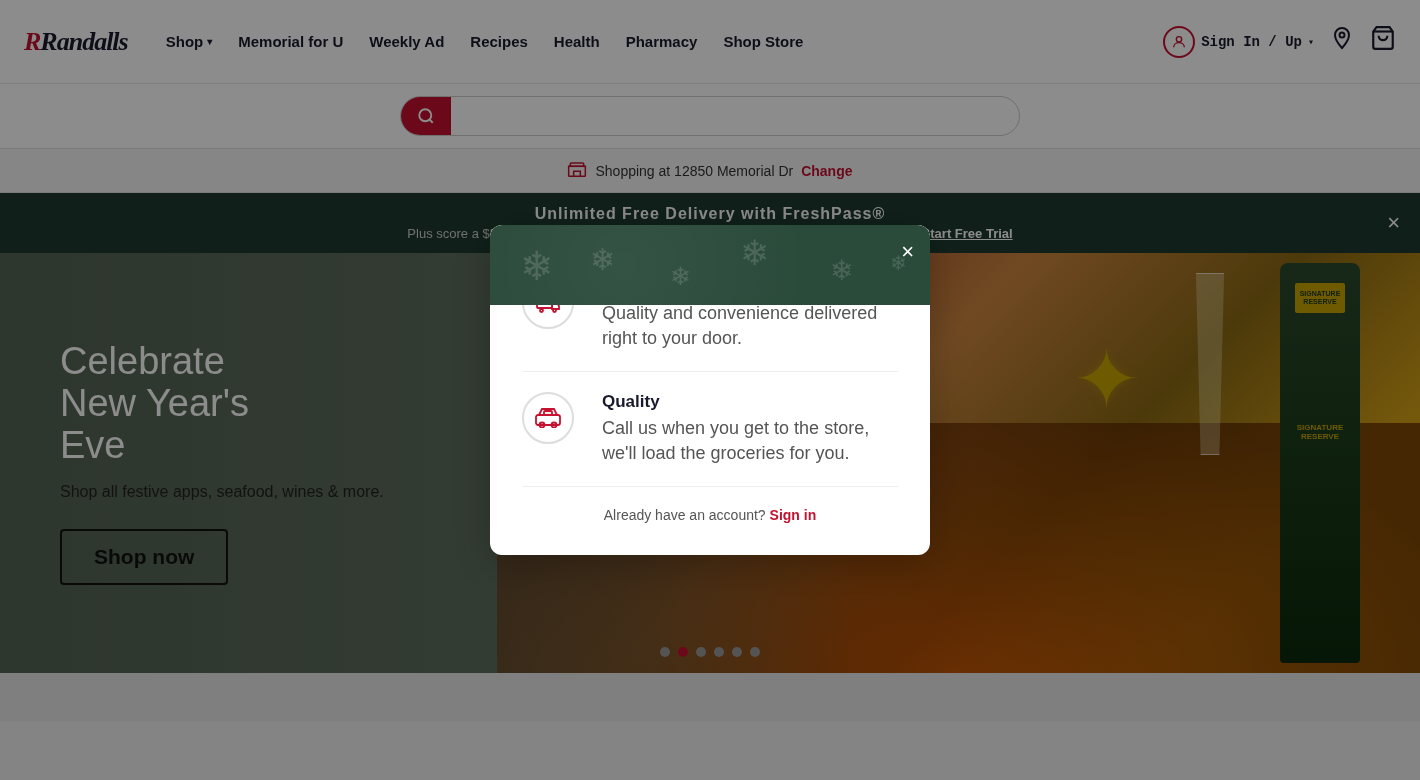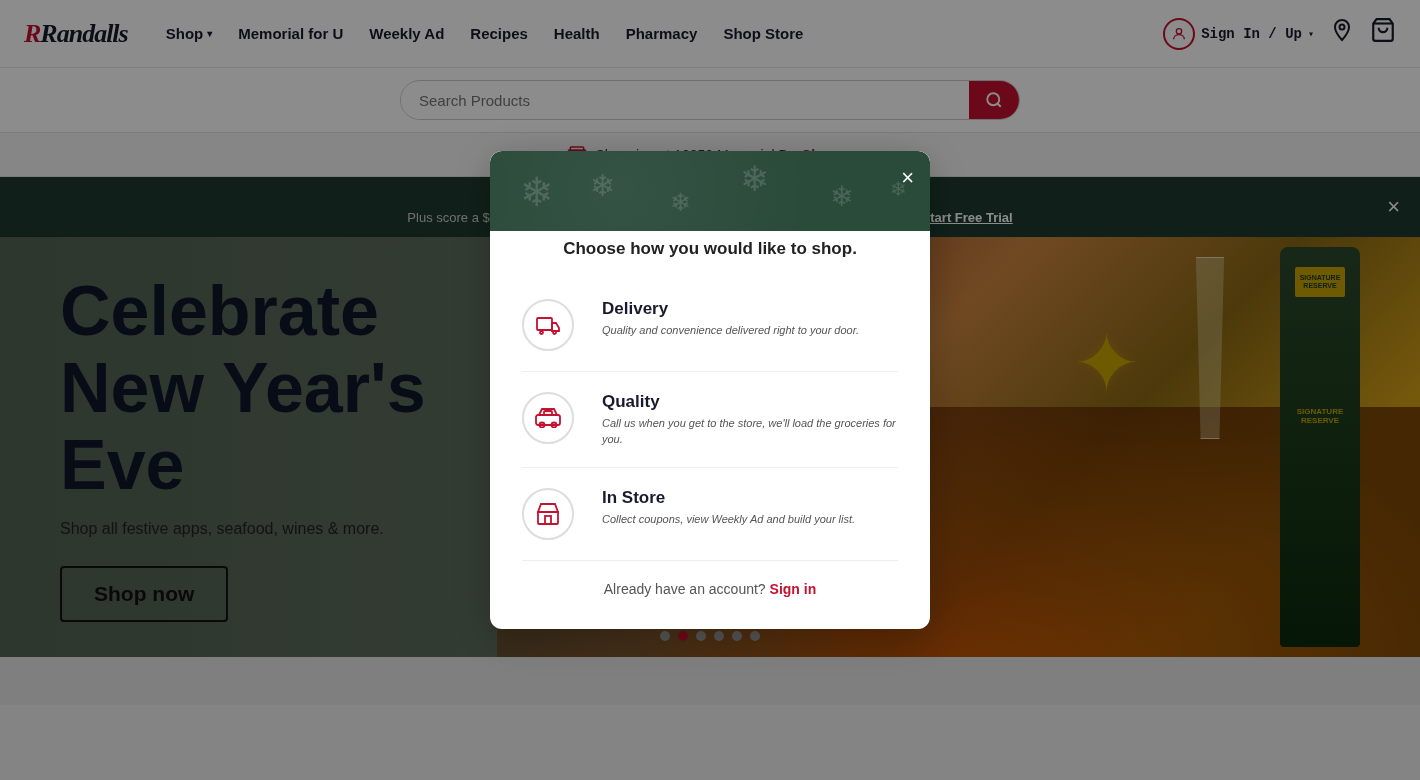--- a/index.html
+++ b/index.html
@@ -4,21 +4,21 @@
   <style>
     * { margin: 0; padding: 0; box-sizing: border-box; }
     body { font-family: Arial, sans-serif; width: 1420px; min-height: 780px; overflow: hidden; background: #f0f0f0; }
 
     
     .header {
       background: #fff;
       display: flex;
       align-items: center;
       padding: 0 24px;
-      height: 68px;
+      height: 84px;
       border-bottom: 1px solid #e5e5e5;
       position: relative;
       z-index: 10;
     }
     .logo {
       display: flex;
       align-items: center;
       margin-right: 28px;
     }
     .logo-text {
@@ -283,24 +283,24 @@
     }
 
     .hero-content {
       position: relative;
       z-index: 5;
       padding: 40px 60px;
       color: #fff;
       max-width: 520px;
     }
     .hero-title {
-      font-size: 70px;
-      font-weight: 700;
+      font-size: 38px;
+      font-weight: 400;
       line-height: 1.1;
-      color: #0f172a;
+      color: #ffffff;
       margin-bottom: 16px;
     }
     .hero-subtitle {
       font-size: 16px;
       color: #222;
       margin-bottom: 28px;
     }
     .shop-now-btn {
       display: inline-block;
       padding: 14px 32px;
@@ -412,24 +412,23 @@
       font-size: 22px;
       color: #c41230;
     }
     .option-title {
       font-size: 17px;
       font-weight: 700;
       color: #1a1a2e;
       margin-bottom: 4px;
     }
     .option-desc {
-      font-size: 11px;
+      font-size: 18px;
       color: #555;
       line-height: 1.4;
-      font-style: italic;
     }
     .modal-footer {
       text-align: center;
       margin-top: 20px;
       font-size: 14px;
       color: #555;
     }
     .modal-footer-link {
       color: #c41230;
       font-weight: 600;
@@ -502,21 +501,20 @@
           <path d="M6 2L3 6v14a2 2 0 002 2h14a2 2 0 002-2V6l-3-4z"></path>
           <line x1="3" y1="6" x2="21" y2="6"></line>
           <path d="M16 10a4 4 0 01-8 0"></path>
         </svg>
     </div>
   </div>
 </header>
 
 <div class="search-bar-wrapper">
   <div class="search-bar">
-    <input class="search-input" type="text" placeholder="Search Products" style="">
     <button class="search-btn">
       <svg width="18" height="18" viewBox="0 0 24 24" fill="none" stroke="#fff" stroke-width="2.5">
           <circle cx="11" cy="11" r="8"></circle>
           <line x1="21" y1="21" x2="16.65" y2="16.65"></line>
         </svg>
     </button>
   </div>
 </div>
 
 <div class="location-bar">
@@ -586,21 +584,20 @@
       <svg width="440" height="80" viewBox="0 0 440 80" style="position:absolute;inset:0;opacity:0.15;">
         <text x="30" y="55" font-size="40" fill="white">❄</text>
         <text x="100" y="45" font-size="30" fill="white">❄</text>
         <text x="180" y="60" font-size="25" fill="white">❄</text>
         <text x="250" y="40" font-size="35" fill="white">❄</text>
         <text x="340" y="55" font-size="28" fill="white">❄</text>
         <text x="400" y="45" font-size="20" fill="white">❄</text>
       </svg>
     </div>
     <button class="modal-close-btn">×</button>
-    <p class="modal-title">Choose how you would like to shop.</p>
 
     <div class="modal-option">
       <div class="option-icon-circle">
         <svg width="24" height="20" viewBox="0 0 24 20" fill="none" stroke="#c41230" stroke-width="1.8">
             <rect x="1" y="3" width="15" height="12" rx="1"></rect>
             <path d="M16 8h4l3 5v3h-7V8z"></path>
             <circle cx="5.5" cy="17.5" r="1.5"></circle>
             <circle cx="18.5" cy="17.5" r="1.5"></circle>
           </svg>
       </div>
@@ -619,34 +616,20 @@
             <circle cx="19" cy="17" r="2.5"></circle>
             <rect x="9" y="3" width="8" height="4" rx="1" fill="rgba(196,18,48,0.1)"></rect>
           </svg>
       </div>
       <div>
         <div class="option-title">Quality</div>
         <div class="option-desc">Call us when you get to the store, we'll load the groceries for you.</div>
       </div>
     </div>
 
-    <div class="modal-option">
-      <div class="option-icon-circle">
-        <svg width="24" height="22" viewBox="0 0 24 22" fill="none" stroke="#c41230" stroke-width="1.8">
-            <rect x="2" y="9" width="20" height="12" rx="1"></rect>
-            <path d="M2 9l3-8h14l3 8"></path>
-            <path d="M1 9h22"></path>
-            <rect x="9" y="13" width="6" height="8"></rect>
-          </svg>
-      </div>
-      <div>
-        <div class="option-title">In Store</div>
-        <div class="option-desc">Collect coupons, view Weekly Ad and build your list.</div>
-      </div>
-    </div>
 
     <div class="modal-footer">
       <span>Already have an account?</span>
       <span> </span>
       <a class="modal-footer-link">Sign in</a>
     </div>
   </div>
 </div>
 
 </body></html>

